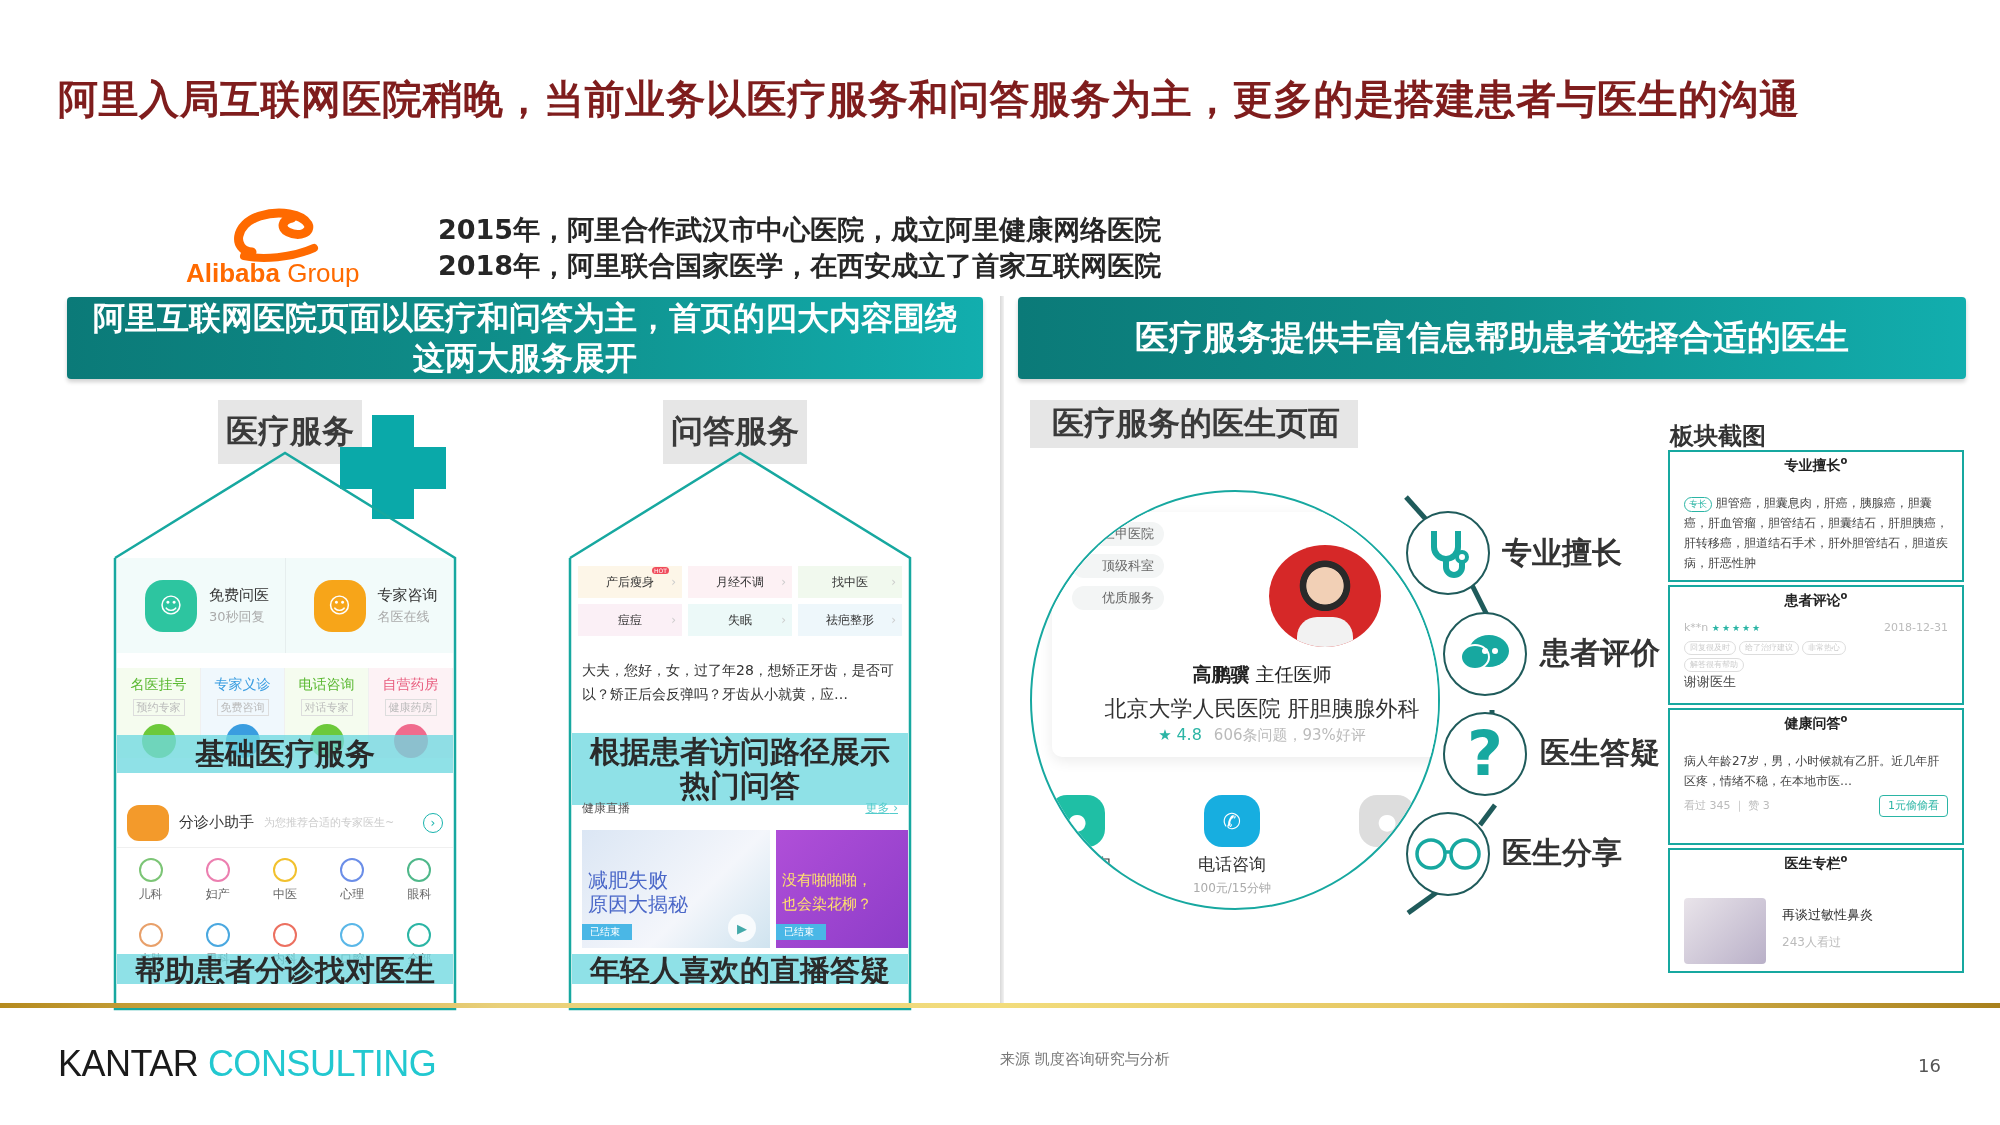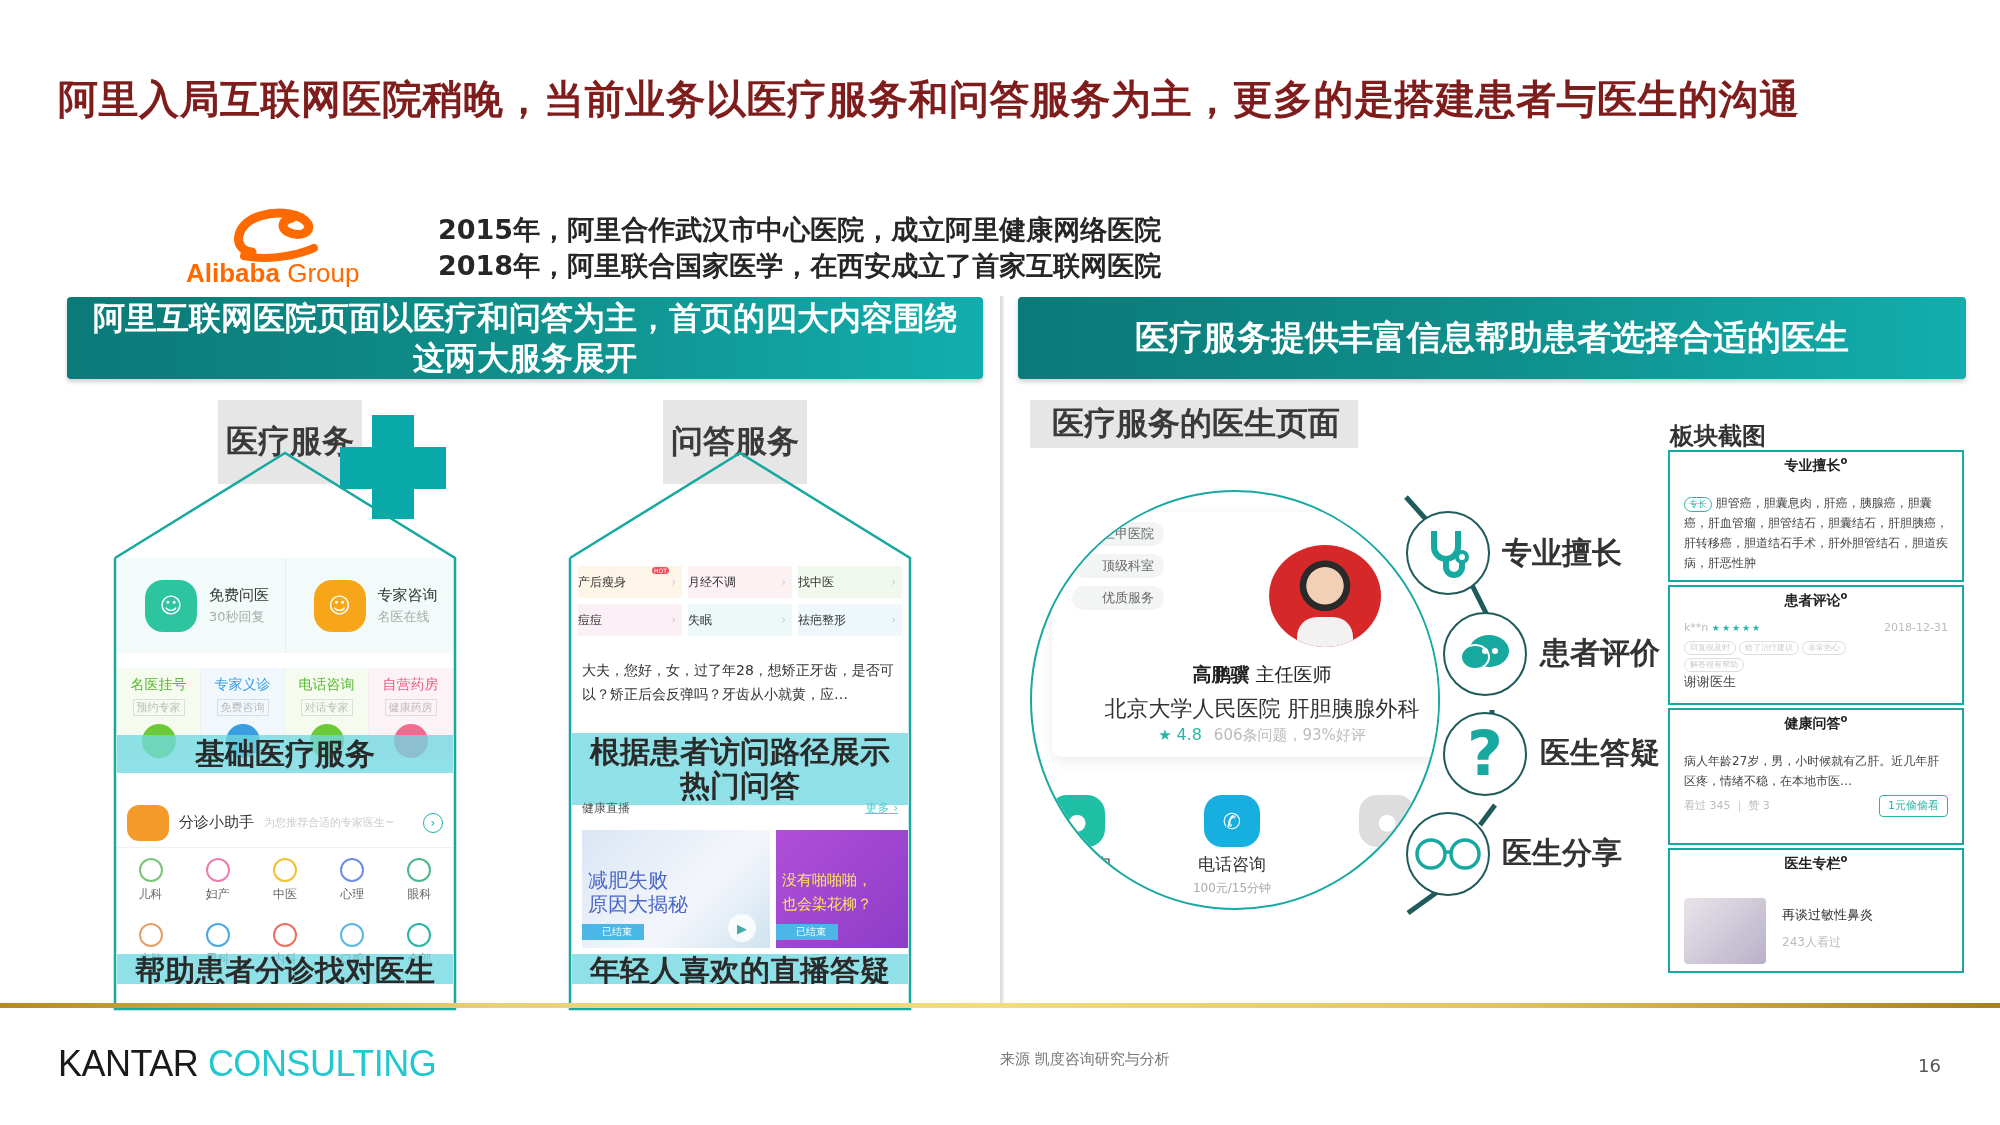--- a/index.html
+++ b/index.html
@@ -11,21 +11,21 @@
 
   .logo-wrap { left: 180px; top: 200px; width: 190px; height: 95px; }
   .logo-text { position: absolute; left: 6px; bottom: 6px; font-family: "Liberation Sans", sans-serif; font-size: 26px; color: #ff6a00; white-space: nowrap; }
   .logo-text b { font-weight: bold; }
   .intro-lines { left: 438px; top: 212px; font-size: 27px; font-weight: bold; color: #262626; line-height: 36px; white-space: nowrap; }
 
   .banner { height: 82px; border-radius: 4px; color: #fff; font-weight: bold; display: flex; align-items: center; justify-content: center; text-align: center; background: linear-gradient(90deg, #0b7a78 0%, #0f8f8b 50%, #12aeae 100%); box-shadow: 0 3px 4px rgba(0,0,0,0.18); }
   .banner-left { left: 67px; top: 297px; width: 916px; font-size: 32px; line-height: 40px; padding: 0 20px; }
   .banner-right { left: 1018px; top: 297px; width: 948px; font-size: 34px; }
 
-  .tag-label { background: #e6e6e6; font-size: 32px; font-weight: bold; color: #3a3a3a; padding: 20px 8px; white-space: nowrap; }
+  .tag-label { background: #e6e6e6; font-size: 32px; font-weight: bold; color: #3a3a3a; padding: 10px 8px; white-space: nowrap; }
   .tag-med { left: 218px; top: 400px; }
   .tag-qa { left: 663px; top: 400px; }
   .tag-docpage { left: 1030px; top: 400px; padding: 2px 18px 2px 22px; }
 
   .plus-v { left: 340px; top: 415px; width: 0; height: 0; }
   .plus { position: absolute; background: #0aa9a9; }
 
   .divider { left: 1000px; top: 296px; width: 4px; height: 710px; background: linear-gradient(90deg, #d8d8d8, #f2f2f2); }
 
   .house { overflow: visible; }
@@ -48,30 +48,30 @@
   .triage .t { font-size: 15px; color: #333; white-space: nowrap; }
   .triage .s { font-size: 11px; color: #ccc; white-space: nowrap; flex: 1; overflow: hidden; }
   .circle-arrow { width: 20px; height: 20px; border: 1.5px solid #18b3ad; border-radius: 50%; color: #18b3ad; font-size: 12px; display: flex; align-items: center; justify-content: center; }
   .dept-grid { position: absolute; left: 0; top: 300px; width: 100%; display: grid; grid-template-columns: repeat(5, 1fr); row-gap: 20px; }
   .dept { text-align: center; }
   .dept .i { width: 24px; height: 24px; border-radius: 50%; border: 2px solid; margin: 0 auto 4px; }
   .dept .l { font-size: 12px; color: #666; }
 
   
   .qa-grid { position: absolute; left: 6px; top: 8px; right: 6px; display: grid; grid-template-columns: repeat(3, 1fr); gap: 6px; }
-  .qa-cell { height: 32px; font-size: 12px; color: #333; display: flex; align-items: center; justify-content: flex-start; position: relative; }
+  .qa-cell { height: 32px; font-size: 12px; color: #333; display: flex; align-items: center; justify-content: center; position: relative; }
   .qa-cell .chev { position: absolute; right: 6px; color: #ccc; font-size: 12px; }
   .hot { position: absolute; top: 1px; left: 74px; background: #f04c5c; color: #fff; font-size: 6px; padding: 0 2px; border-radius: 4px; }
   .qa-question { position: absolute; left: 10px; top: 100px; right: 10px; font-size: 14px; color: #333; line-height: 24px; }
   .live-head { position: absolute; left: 10px; top: 242px; right: 10px; display: flex; justify-content: space-between; font-size: 12px; color: #555; }
   .live-head .more { color: #5cc; text-decoration: underline; }
   .live-row { position: absolute; left: 10px; top: 272px; display: flex; gap: 6px; }
   .live-card { width: 188px; height: 118px; position: relative; overflow: hidden; }
   .live-card .ttl { position: absolute; left: 6px; top: 38px; font-size: 20px; line-height: 24px; }
-  .live-card .ended { position: absolute; left: 0; bottom: 8px; background: #4ab7e6; color: #fff; font-size: 10px; padding: 1px 12px 1px 20px; }
+  .live-card .ended { position: absolute; left: 0; bottom: 8px; background: #4ab7e6; color: #fff; font-size: 10px; padding: 1px 12px 1px 8px; }
   .live-card .play { position: absolute; right: 14px; bottom: 6px; width: 28px; height: 28px; border-radius: 50%; background: rgba(255,255,255,0.8); color: #4aa; font-size: 13px; display: flex; align-items: center; justify-content: center; }
 
   
   .doc-circle { left: 1030px; top: 490px; width: 410px; height: 420px; border-radius: 50%; border: 2px solid #17a8a0; overflow: hidden; background: #fff; }
   .doc-inner { position: absolute; left: -40px; top: 0; width: 500px; height: 420px; }
   .doc-card { position: absolute; left: 60px; top: 20px; width: 420px; height: 245px; background: #fff; border-radius: 10px; box-shadow: 0 4px 14px rgba(0,0,0,0.08); }
   .doc-pill { position: absolute; left: 20px; background: #f3f5f5; border-radius: 12px; font-size: 13px; color: #666; padding: 3px 10px 3px 30px; white-space: nowrap; }
   .doc-photo { position: absolute; left: 217px; top: 33px; width: 112px; height: 102px; border-radius: 50%; background: radial-gradient(circle at 50% 40%, #f2d0b6 0 22%, #2a2a2a 23% 30%, #d62828 31%); overflow: hidden; }
   .doc-photo .coat { position: absolute; left: 28px; bottom: -10px; width: 56px; height: 40px; background: #f2f2f2; border-radius: 20px 20px 0 0; }
   .doc-name { position: absolute; left: 0; width: 100%; top: 150px; text-align: center; font-size: 19px; color: #222; }

